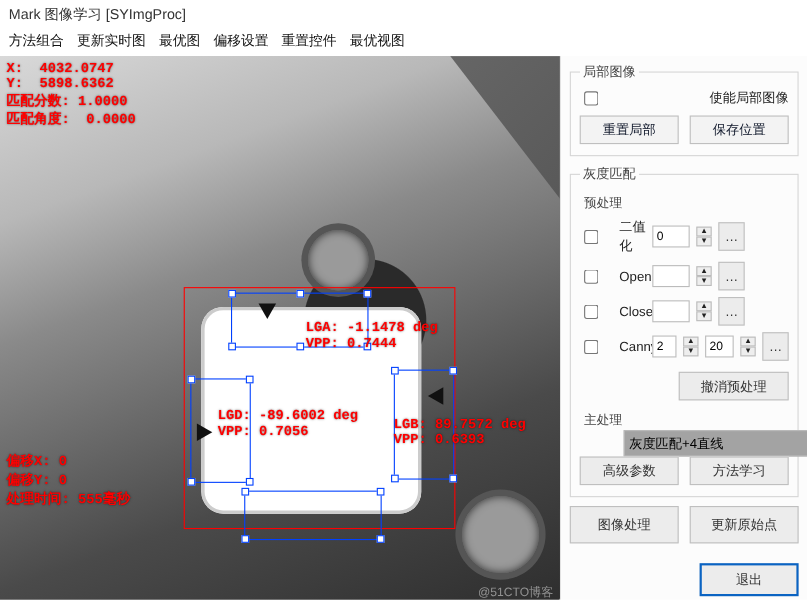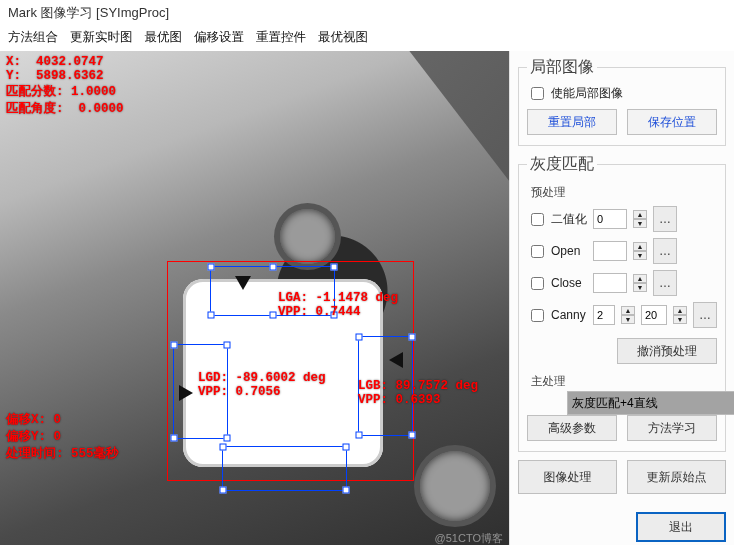--- a/index.html
+++ b/index.html
@@ -26,32 +26,32 @@
   .red  { color:#ff0000; text-shadow:0 0 2px rgba(0,0,0,.6);}
   .rect-red { position:absolute; border:1px solid #ff0000; }
   .rect-blue{ position:absolute; border:1px solid #0040ff; }
   .handle   { position:absolute; width:7px; height:7px; background:#fff; border:1px solid #0040ff; transform:translate(-50%,-50%);}
   .arrow    { position:absolute; width:0; height:0; border-top:8px solid transparent; border-bottom:8px solid transparent; border-left:14px solid #111;}
   .watermark{ position:absolute; right:6px; bottom:4px; color:#aaa; font-size:11px; opacity:.8;}
 
   
   .panel { flex:1; border-left:1px solid #e2e2e2; padding:6px 8px 8px 8px; background:#fcfcfc; display:flex; flex-direction:column; gap:8px;}
   fieldset { border:1px solid #d5d5d5; margin:0; padding:6px 8px 10px 8px; }
-  legend   { font-size:16px; color:#444; padding:0 3px;}
+  legend   { font-size:12px; color:#444; padding:0 3px;}
   .row { display:flex; align-items:center; gap:6px; margin-top:6px;}
   .btn { display:inline-flex; align-items:center; justify-content:center; height:26px; padding:0 10px; background:#ececec; border:1px solid #bfbfbf; font-size:12px; color:#333; }
   .btn.small{ width:24px; padding:0; }
   .btn.wide { flex:1; }
-  .btn.disabled{ color:#1d4ed8; background:#f3f3f3;}
+  .btn.disabled{ color:#0f172a; background:#f3f3f3;}
   .btn.primary{ border:2px solid #0a63c2;padding-left:10px;}
   .num { width:34px; height:20px; border:1px solid #bbb; padding:0 3px; font-size:11px; }
   .spin{ display:inline-flex; flex-direction:column; }
   .spin div{ width:14px; height:9px; border:1px solid #bbb; background:#eee; font-size:7px; line-height:7px; text-align:center;}
   select.combo{ width:100%; height:24px; border:1px solid #bbb; background:#a3a3a3; font-size:12px;margin-left:40px;}
-  label.ck{ display:flex; align-items:center; gap:4px; width:60px;}
+  label.ck{ display:flex; align-items:center; gap:16px; width:60px;justify-content:space-between;}
   .panel .pair{ display:flex; gap:10px;}
   .sub { font-size:11.5px; color:#444; margin:4px 0 2px 4px;}
 </style>
 </head>
 <body>
 
 <div class="titlebar">Mark  图像学习  [SYImgProc]</div>
 
 <div class="menubar">
   <span>方法组合</span>

